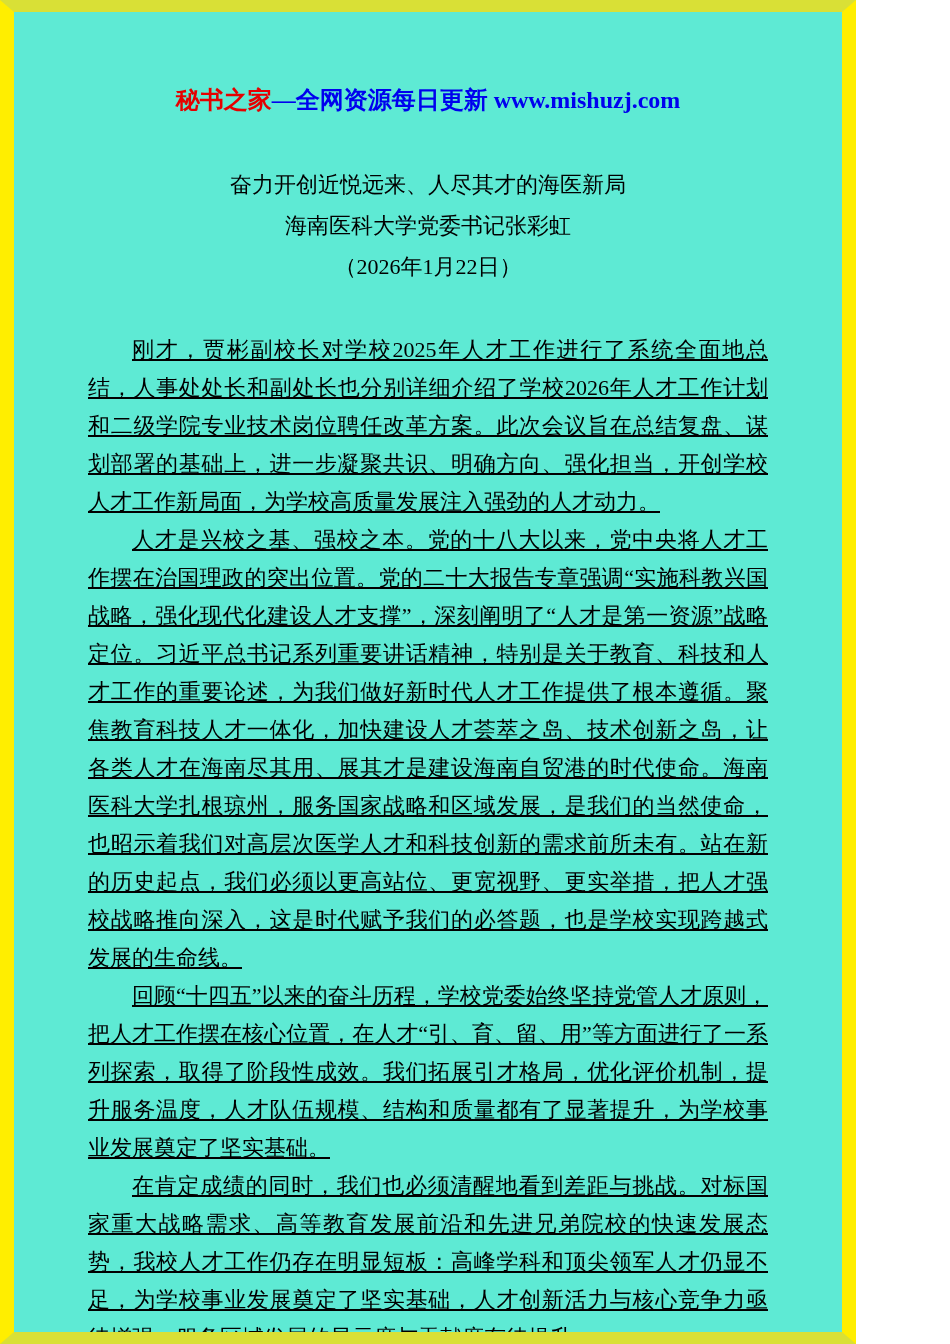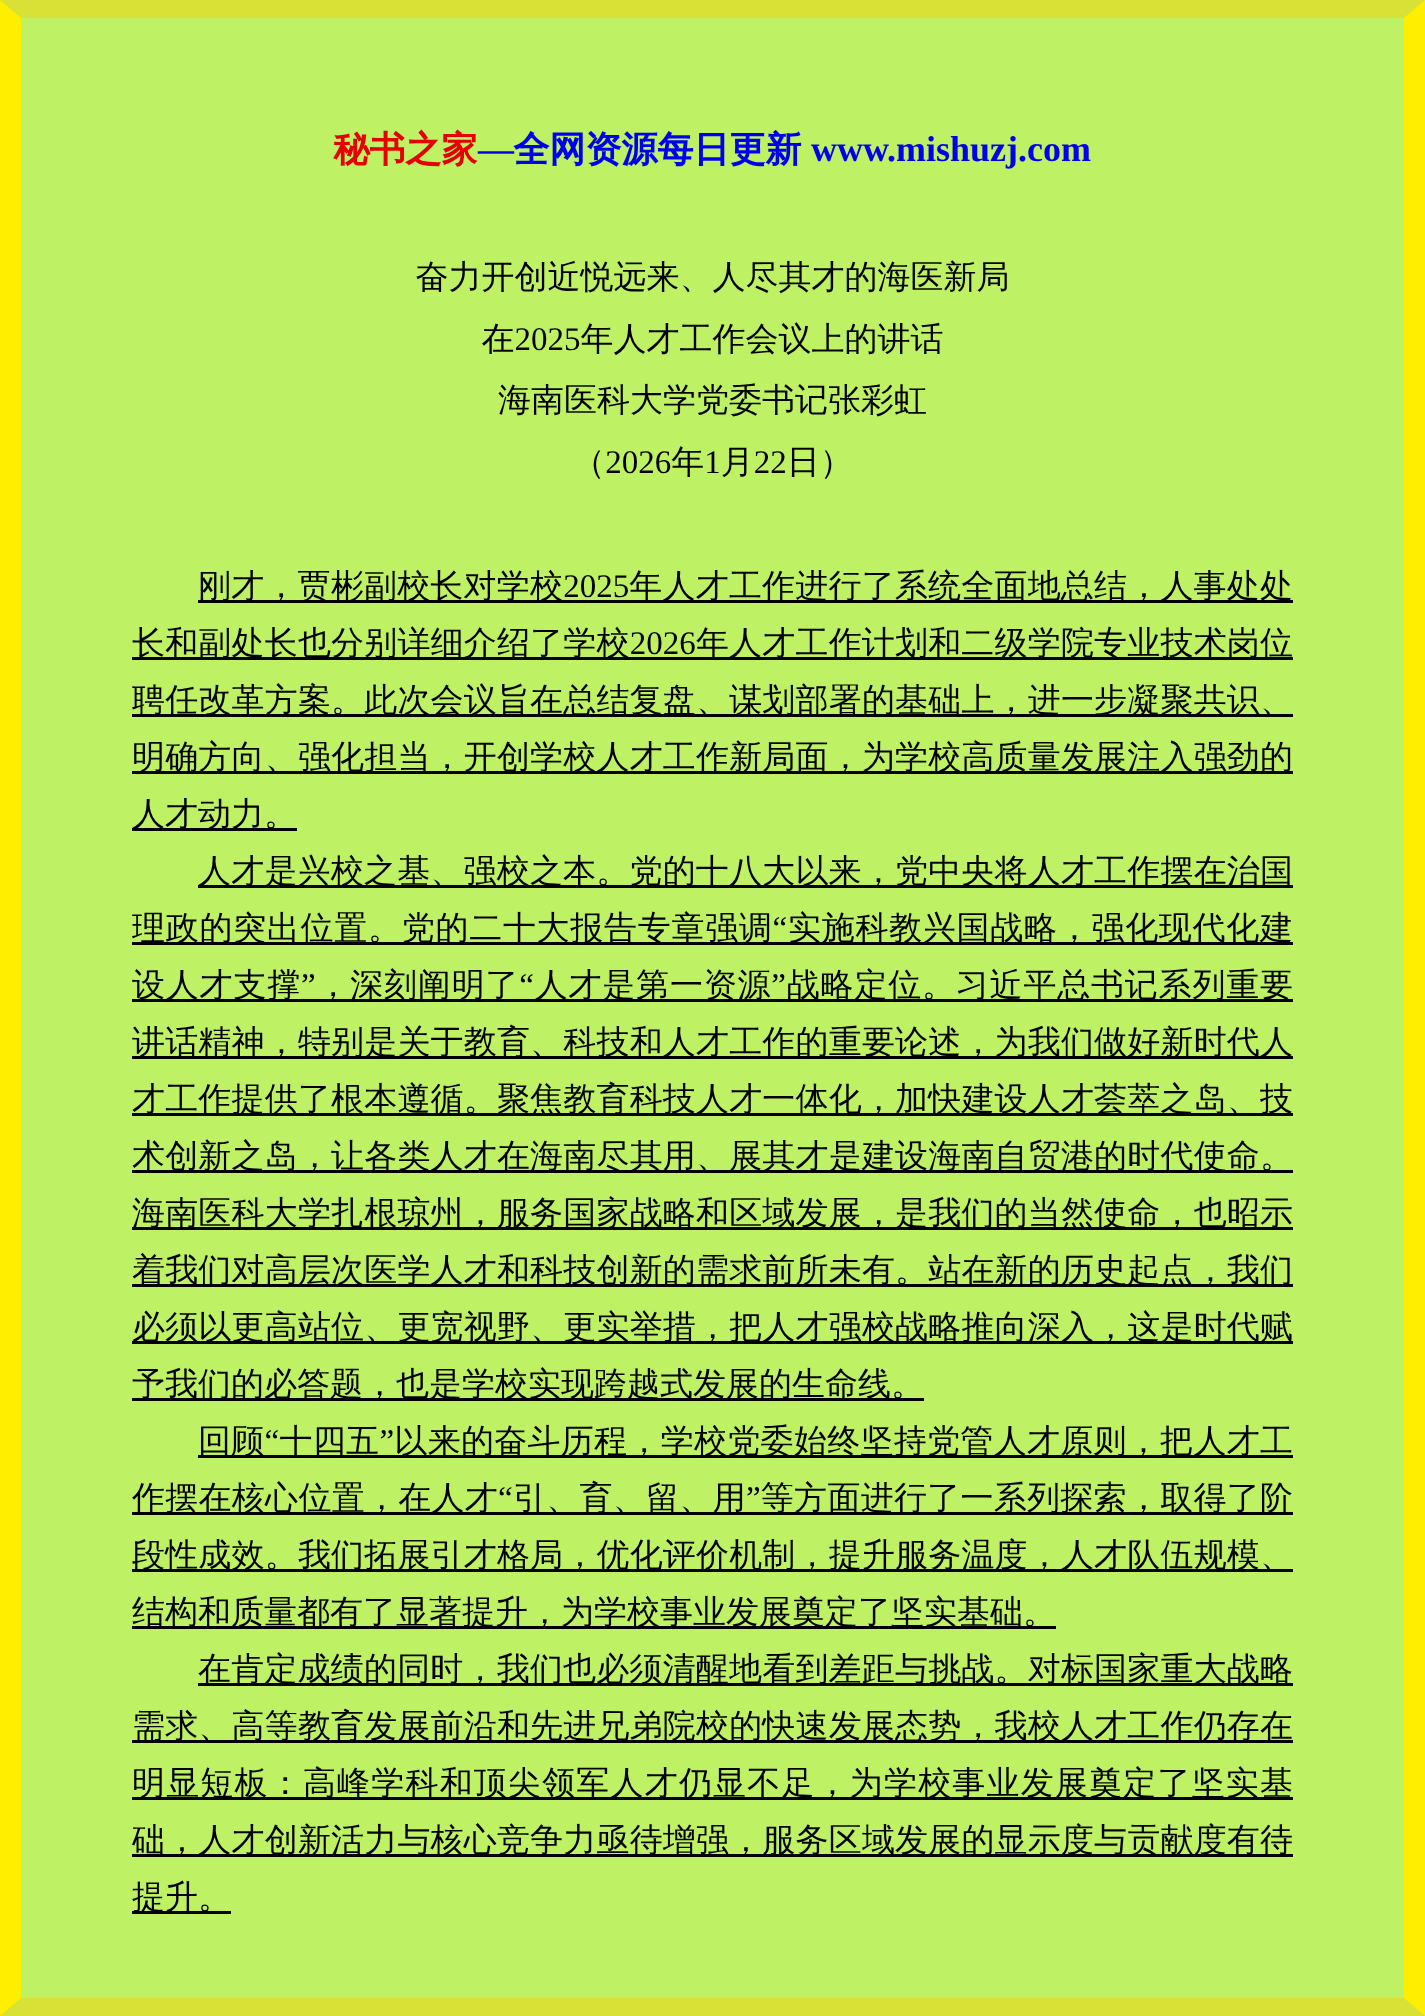--- a/index.html
+++ b/index.html
@@ -1,20 +1,20 @@
 <!DOCTYPE html>
 <html><head>
 <meta charset="utf-8">
 <style>
   * { margin: 0; padding: 0; box-sizing: border-box; }
   html, body { background: #ffffff; }
   .page {
-    width: 950px;
+    width: 856px;
     height: 1344px;
-    background: #bef264;
+    background: #5eead4;
     border-top: 12px solid #d9e036;
     border-bottom: 12px solid #d9e036;
     border-left: 14px solid #ffee00;
     border-right: 14px solid #ffee00;
     padding: 72px 74px 40px 74px;
     font-family: "Liberation Serif", "DejaVu Serif", serif;
     color: #000000;
     overflow: hidden;
   }
   .header-line {
@@ -56,21 +56,20 @@
 <body>
 
 <div class="page">
 
   <div class="header-line">
     <span class="brand">秘书之家</span><span class="header-rest">—全网资源每日更新 www.mishuzj.com</span>
   </div>
 
   <div class="title-block">
     <div class="title-line">奋力开创近悦远来、人尽其才的海医新局</div>
-    <div class="title-line">在2025年人才工作会议上的讲话</div>
     <div class="title-line">海南医科大学党委书记张彩虹</div>
     <div class="title-line">（2026年1月22日）</div>
   </div>
 
   <div class="body-block">
     <p class="para">刚才，贾彬副校长对学校2025年人才工作进行了系统全面地总结，人事处处长和副处长也分别详细介绍了学校2026年人才工作计划和二级学院专业技术岗位聘任改革方案。此次会议旨在总结复盘、谋划部署的基础上，进一步凝聚共识、明确方向、强化担当，开创学校人才工作新局面，为学校高质量发展注入强劲的人才动力。</p>
     <p class="para">人才是兴校之基、强校之本。党的十八大以来，党中央将人才工作摆在治国理政的突出位置。党的二十大报告专章强调“实施科教兴国战略，强化现代化建设人才支撑”，深刻阐明了“人才是第一资源”战略定位。习近平总书记系列重要讲话精神，特别是关于教育、科技和人才工作的重要论述，为我们做好新时代人才工作提供了根本遵循。聚焦教育科技人才一体化，加快建设人才荟萃之岛、技术创新之岛，让各类人才在海南尽其用、展其才是建设海南自贸港的时代使命。海南医科大学扎根琼州，服务国家战略和区域发展，是我们的当然使命，也昭示着我们对高层次医学人才和科技创新的需求前所未有。站在新的历史起点，我们必须以更高站位、更宽视野、更实举措，把人才强校战略推向深入，这是时代赋予我们的必答题，也是学校实现跨越式发展的生命线。</p>
     <p class="para">回顾“十四五”以来的奋斗历程，学校党委始终坚持党管人才原则，把人才工作摆在核心位置，在人才“引、育、留、用”等方面进行了一系列探索，取得了阶段性成效。我们拓展引才格局，优化评价机制，提升服务温度，人才队伍规模、结构和质量都有了显著提升，为学校事业发展奠定了坚实基础。</p>
     <p class="para">在肯定成绩的同时，我们也必须清醒地看到差距与挑战。对标国家重大战略需求、高等教育发展前沿和先进兄弟院校的快速发展态势，我校人才工作仍存在明显短板：高峰学科和顶尖领军人才仍显不足，为学校事业发展奠定了坚实基础，人才创新活力与核心竞争力亟待增强，服务区域发展的显示度与贡献度有待提升。</p>
   </div>

